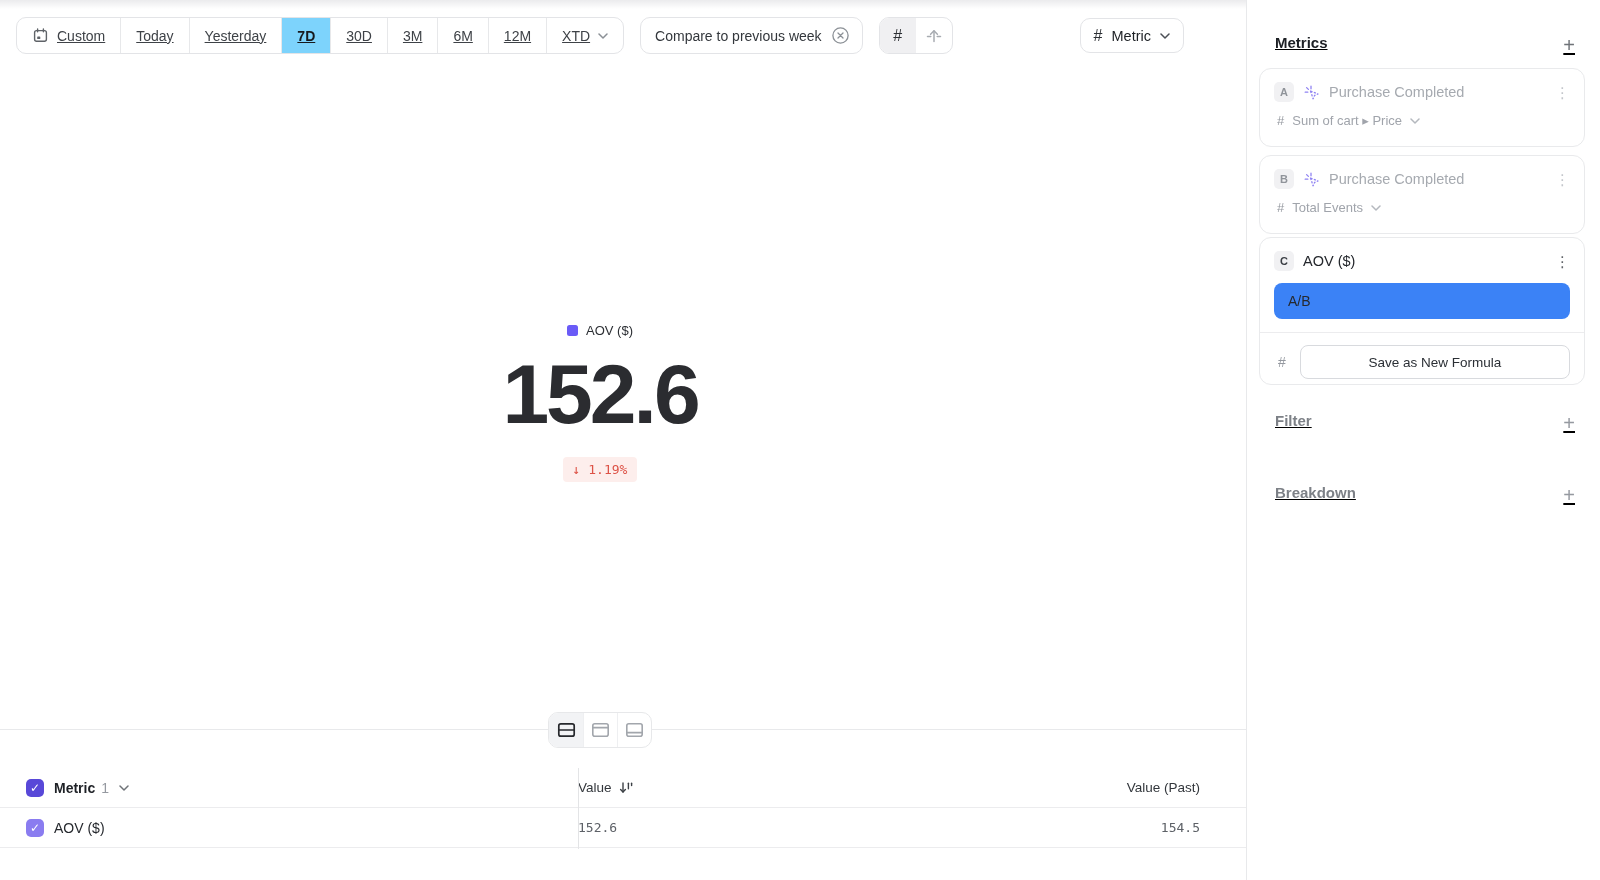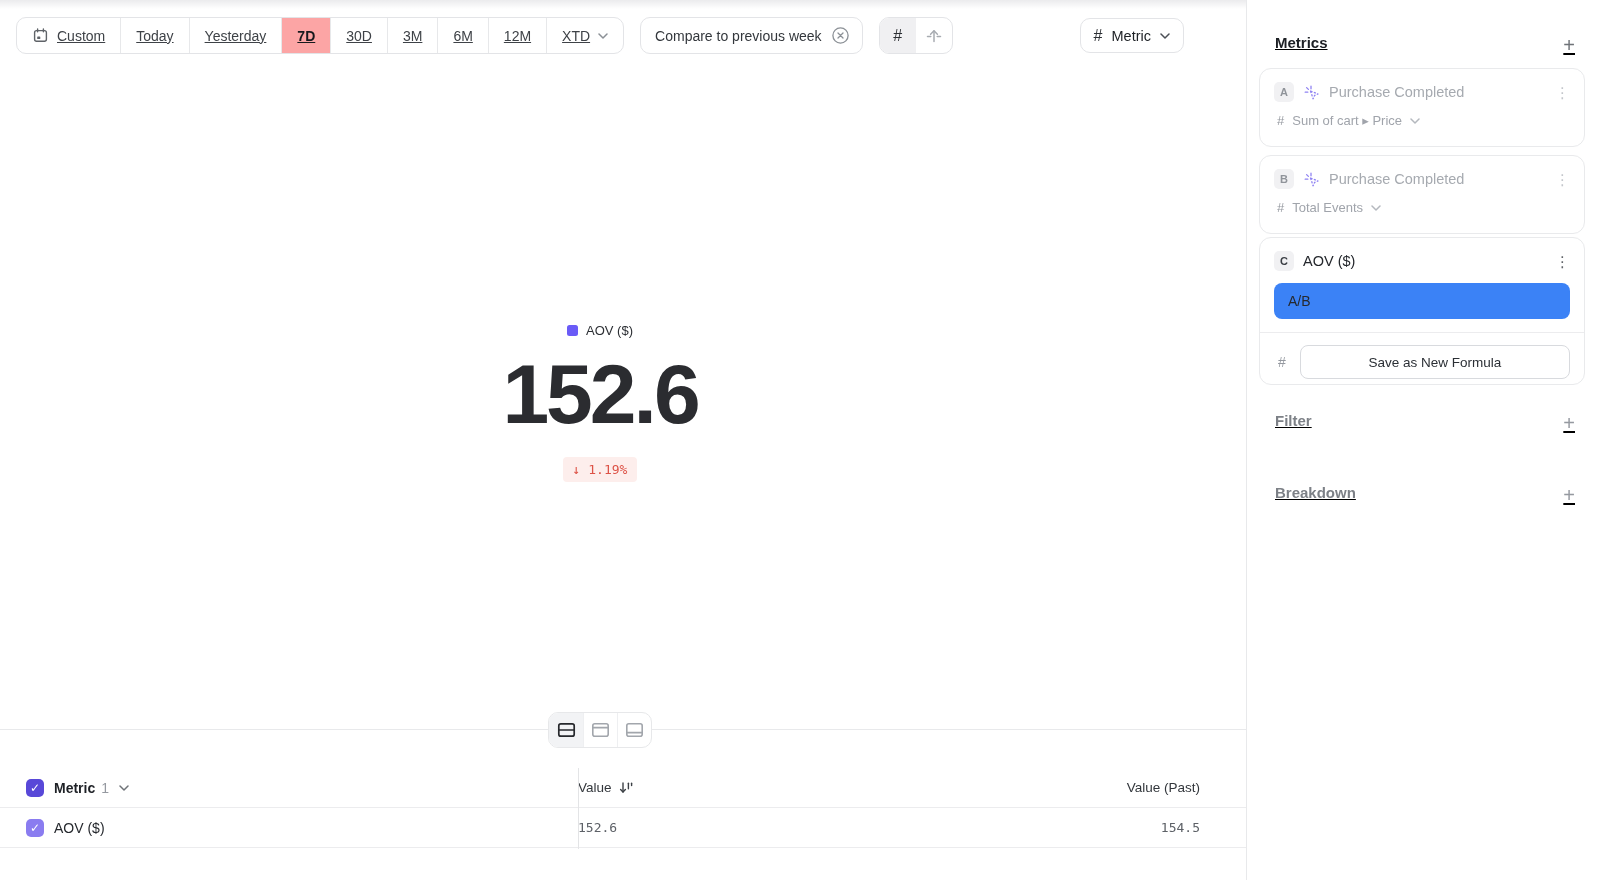--- a/index.html
+++ b/index.html
@@ -9,21 +9,21 @@
   .top-fade { position:absolute; left:0; top:0; width:1246px; height:9px;
     background:linear-gradient(#ebebed, #ffffff); }
   
   .toolbar { position:absolute; left:0; top:17px; width:1246px; padding:0 62px 0 16px;
     display:flex; align-items:center; }
   .segmented { display:flex; align-items:stretch; height:37px; border:1px solid #e3e4e7;
     border-radius:10px; background:#fff; overflow:hidden; }
   .seg { display:flex; align-items:center; gap:8px; padding:0 15px; font-size:14px;
     color:#3e4247; border-left:1px solid #e7e8ea; cursor:pointer; white-space:nowrap;text-decoration:underline; }
   .seg:first-child { border-left:none; }
-  .seg.selected { background:#fca5a5; font-weight:700; color:#17191d; }
+  .seg.selected { background:#7dd3fc; font-weight:700; color:#17191d; }
   .chip { margin-left:16px; height:37px; display:flex; align-items:center; gap:9px;
     border:1px solid #e3e4e7; border-radius:10px; padding:0 12px 0 14px; font-size:14px; color:#33373c; }
   .mini-toggle { margin-left:16px; height:37px; display:flex; border:1px solid #e3e4e7;
     border-radius:10px; overflow:hidden; }
   .mini-toggle .cell { width:36px; display:flex; align-items:center; justify-content:center; }
   .mini-toggle .cell.selected { background:#f0f0f2; }
   .hash { font-size:16px; font-weight:500; color:#2c2f34; }
   .hash.gray { color:#9599a0; font-size:13px; font-weight:400; }
   .metric-btn { margin-left:auto; height:35px; display:flex; align-items:center; gap:9px;
     border:1px solid #e3e4e7; border-radius:10px; padding:0 13px; font-size:14.5px;

